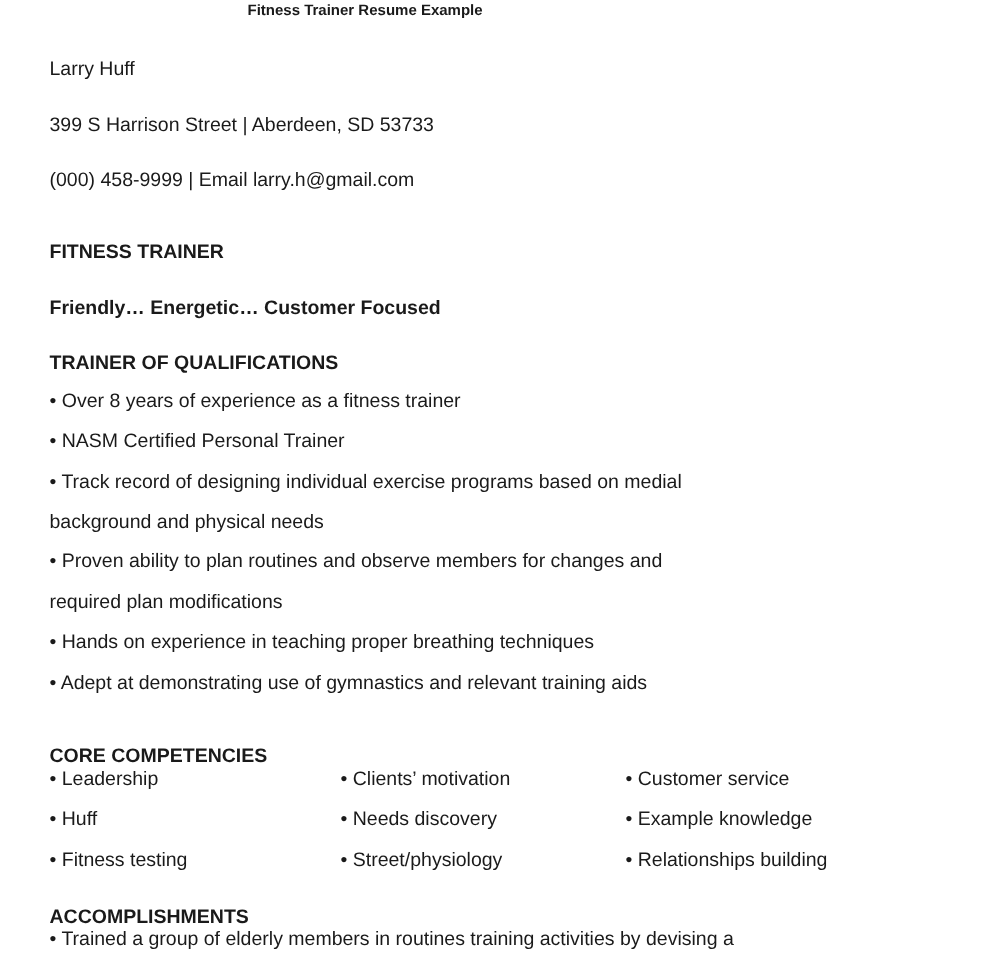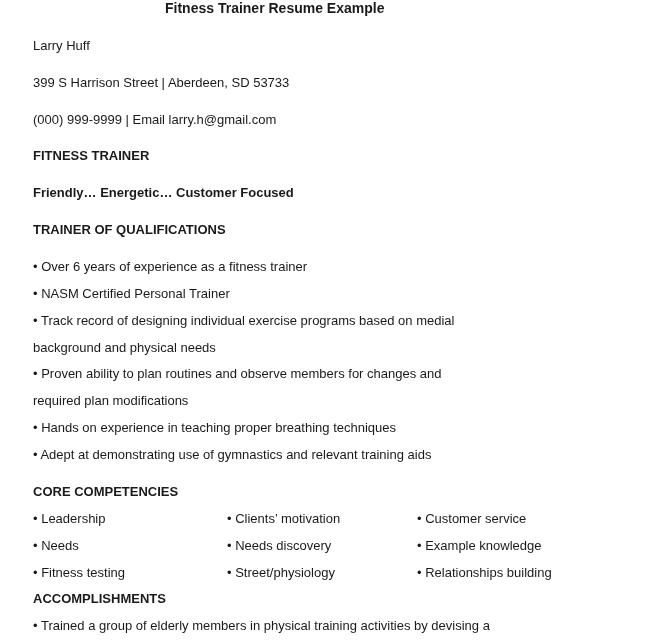--- a/index.html
+++ b/index.html
@@ -2,55 +2,55 @@
 <html><head>
   <meta charset="utf-8">
   <style>
     html, body { margin: 0; padding: 0; background: #ffffff; }
     body {
       width: 654px; height: 640px; overflow: hidden; position: relative;
       font-family: "Liberation Sans", "DejaVu Sans", sans-serif;
       color: #1a1a1a; font-size: 13px;
     }
     .abs { position: absolute; white-space: nowrap; line-height: 16px; }
-    .bold { font-weight: bold; }
-    .title { left: 165px; top: 0px; font-size: 14px; font-weight: bold; }
+    .bold { font-weight: bold; margin-top: 12px; }
+    .title { left: 165px; top: 0px; font-size: 10px; font-weight: bold; }
     .l { left: 33px; }
     .c2 { left: 227px; }
     .c3 { left: 417px; }
   </style>
 </head>
 <body>
 
 <div>
   <div class="abs title">Fitness Trainer Resume Example</div>
 
   <div class="abs l" style="top:38px">Larry Huff</div>
   <div class="abs l" style="top:75px">399 S Harrison Street | Aberdeen, SD 53733</div>
-  <div class="abs l" style="top:112px"> (000) 999-9999 | Email larry.h@gmail.com</div>
+  <div class="abs l" style="top:112px"> (000) 458-9999 | Email larry.h@gmail.com</div>
 
   <div class="abs l bold" style="top:148px">FITNESS TRAINER</div>
   <div class="abs l bold" style="top:185px">Friendly… Energetic… Customer Focused</div>
 
   <div class="abs l bold" style="top:222px">TRAINER OF QUALIFICATIONS</div>
-  <div class="abs l" style="top:259px">• Over 6 years of experience as a fitness trainer</div>
+  <div class="abs l" style="top:259px">• Over 8 years of experience as a fitness trainer</div>
   <div class="abs l" style="top:286px">• NASM Certified Personal Trainer</div>
   <div class="abs l" style="top:313px">• Track record of designing individual exercise programs based on medial</div>
   <div class="abs l" style="top:340px">background and physical needs</div>
   <div class="abs l" style="top:366px">• Proven ability to plan routines and observe members for changes and</div>
   <div class="abs l" style="top:393px">required plan modifications</div>
   <div class="abs l" style="top:420px">• Hands on experience in teaching proper breathing techniques</div>
   <div class="abs l" style="top:447px">• Adept at demonstrating use of gymnastics and relevant training aids</div>
 
   <div class="abs l bold" style="top:484px">CORE COMPETENCIES</div>
   <div class="abs l" style="top:511px">• Leadership</div>
   <div class="abs c2" style="top:511px">• Clients’ motivation</div>
   <div class="abs c3" style="top:511px">• Customer service</div>
-  <div class="abs l" style="top:538px">• Needs</div>
+  <div class="abs l" style="top:538px">• Huff</div>
   <div class="abs c2" style="top:538px">• Needs discovery</div>
   <div class="abs c3" style="top:538px">• Example knowledge</div>
   <div class="abs l" style="top:565px">• Fitness testing</div>
   <div class="abs c2" style="top:565px">• Street/physiology</div>
   <div class="abs c3" style="top:565px">• Relationships building</div>
 
   <div class="abs l bold" style="top:591px">ACCOMPLISHMENTS</div>
-  <div class="abs l" style="top:618px">• Trained a group of elderly members in physical training activities by devising a</div>
+  <div class="abs l" style="top:618px">• Trained a group of elderly members in routines training activities by devising a</div>
 </div>
 
 </body></html>

